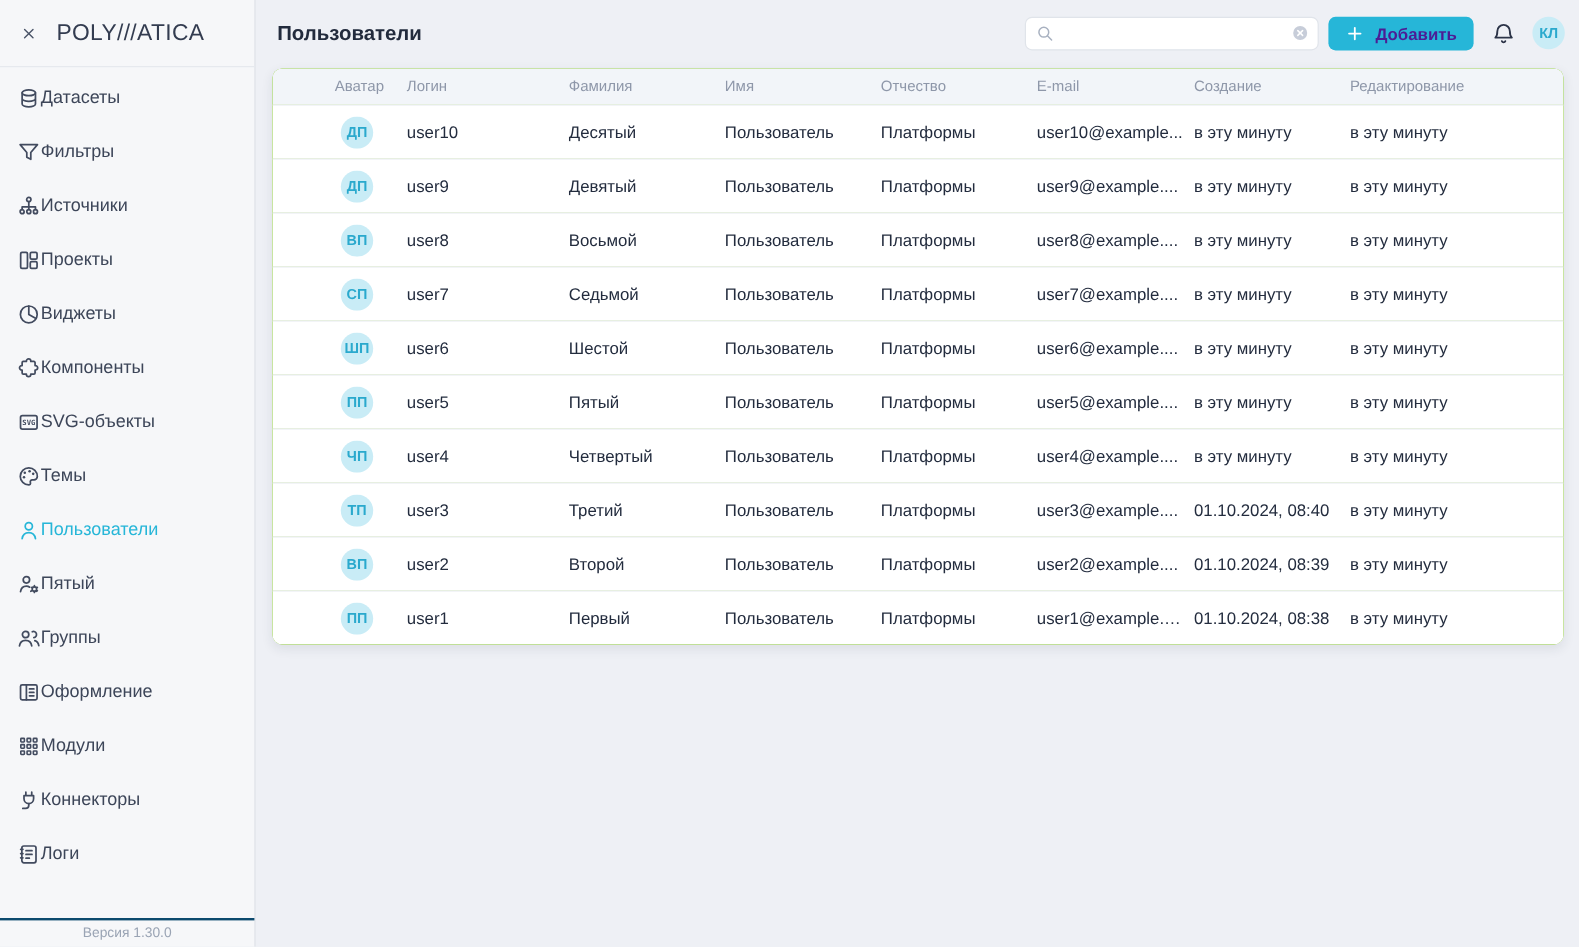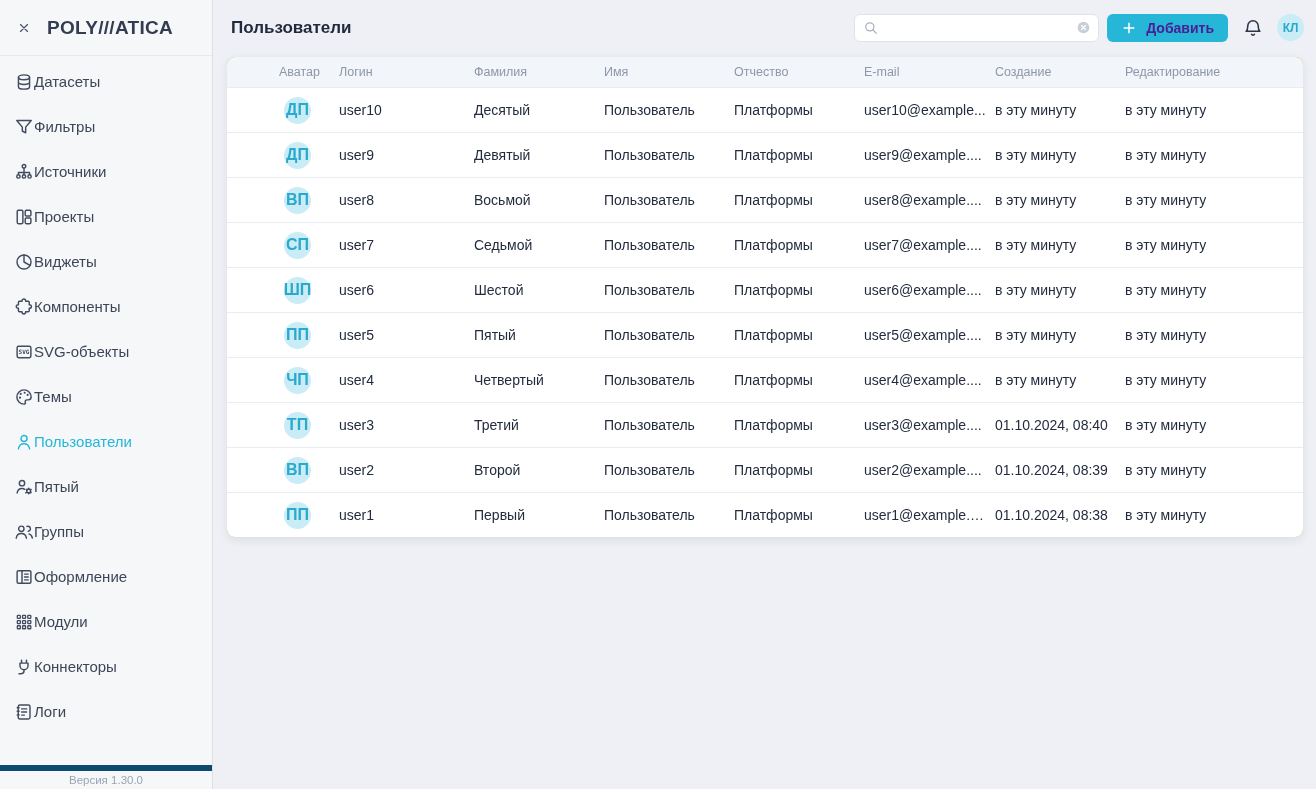--- a/index.html
+++ b/index.html
@@ -17,34 +17,34 @@
     background:#f6f7f9;
     border-right:1px solid #dcdfe6;
     display:flex; flex-direction:column;
   }
   .logo-row {
     height:56px; display:flex; align-items:center;
     padding:0 14px; gap:13px;
     border-bottom:1px solid #e6e9ee;
   }
   .close-btn { width:20px; height:20px; display:flex; align-items:center; justify-content:center; cursor:pointer; }
-  .logo { font-weight:700; font-size:19px; color:#333c50; letter-spacing:.3px; white-space:nowrap; }
+  .logo { font-weight:400; font-size:19px; color:#333c50; letter-spacing:.3px; white-space:nowrap; }
   .nav { flex:1 1 auto; padding-top:3px; overflow:hidden; }
   .nav-item {
     height:45px; display:flex; align-items:center; 
     padding:0 14px; font-size:15px; color:#3d4659; cursor:pointer;
   }
   .nav-item .icon { width:20px; height:20px; display:flex; align-items:center; justify-content:center; }
   .nav-item.active { color:var(--accent); }
   .nav-item.active svg * { stroke:var(--accent); }
   .section-row { height:34px; display:flex; align-items:center; padding:0 14px 0 8px; }
   .section-line { width:22px; height:1px; background:#dfe3ea; margin-right:12px; }
   .section-label { font-size:11.5px; font-weight:700; letter-spacing:1.6px; color:#b9c2d0; }
   .sidebar-footer {
-    height:24px; border-top:6px solid #0c4a6e;
+    height:24px; border-top:2px solid #0c4a6e;
     display:flex; align-items:center; justify-content:center;
     font-size:11.5px; color:#9aa4b4;
   }
   
   .main { flex:1 1 auto; display:flex; flex-direction:column; height:789px; }
   .topbar { height:55px; display:flex; align-items:center; padding:0 12px 0 18px; }
   .page-title { font-size:17px; font-weight:600; color:#222b3d; }
   .search-box {
     margin-left:auto; width:245px; height:28px;
     background:#fff; border:1px solid #e0e4ea; border-radius:6px;
@@ -82,21 +82,21 @@
   }
   .thead { background:#f2f5f9; height:30px; }
   .thead .cell { font-size:12.5px; color:#8e97a9; }
   .thead .cell-avatar { padding-left:52px; }
   .trow { height:45px; background:#fff; border-top:1px solid #e9edf2; font-size:14px; color:#232c3e; cursor:pointer; }
   .trow .cell { overflow:hidden; white-space:nowrap; text-overflow:ellipsis; padding-right:8px; }
   .trow .cell-avatar { padding-left:57px; }
   .badge {
     width:27px; height:27px; border-radius:50%;
     background:var(--avatar-bg); color:var(--avatar-text);
-    font-size:16px; font-weight:700;
+    font-size:12px; font-weight:700;
     display:flex; align-items:center; justify-content:center;
   }
 </style>
 </head>
 <body>
 
 <aside class="sidebar">
   <div class="logo-row">
     <span class="close-btn">
         <svg width="14" height="14" viewBox="0 0 18 18">

